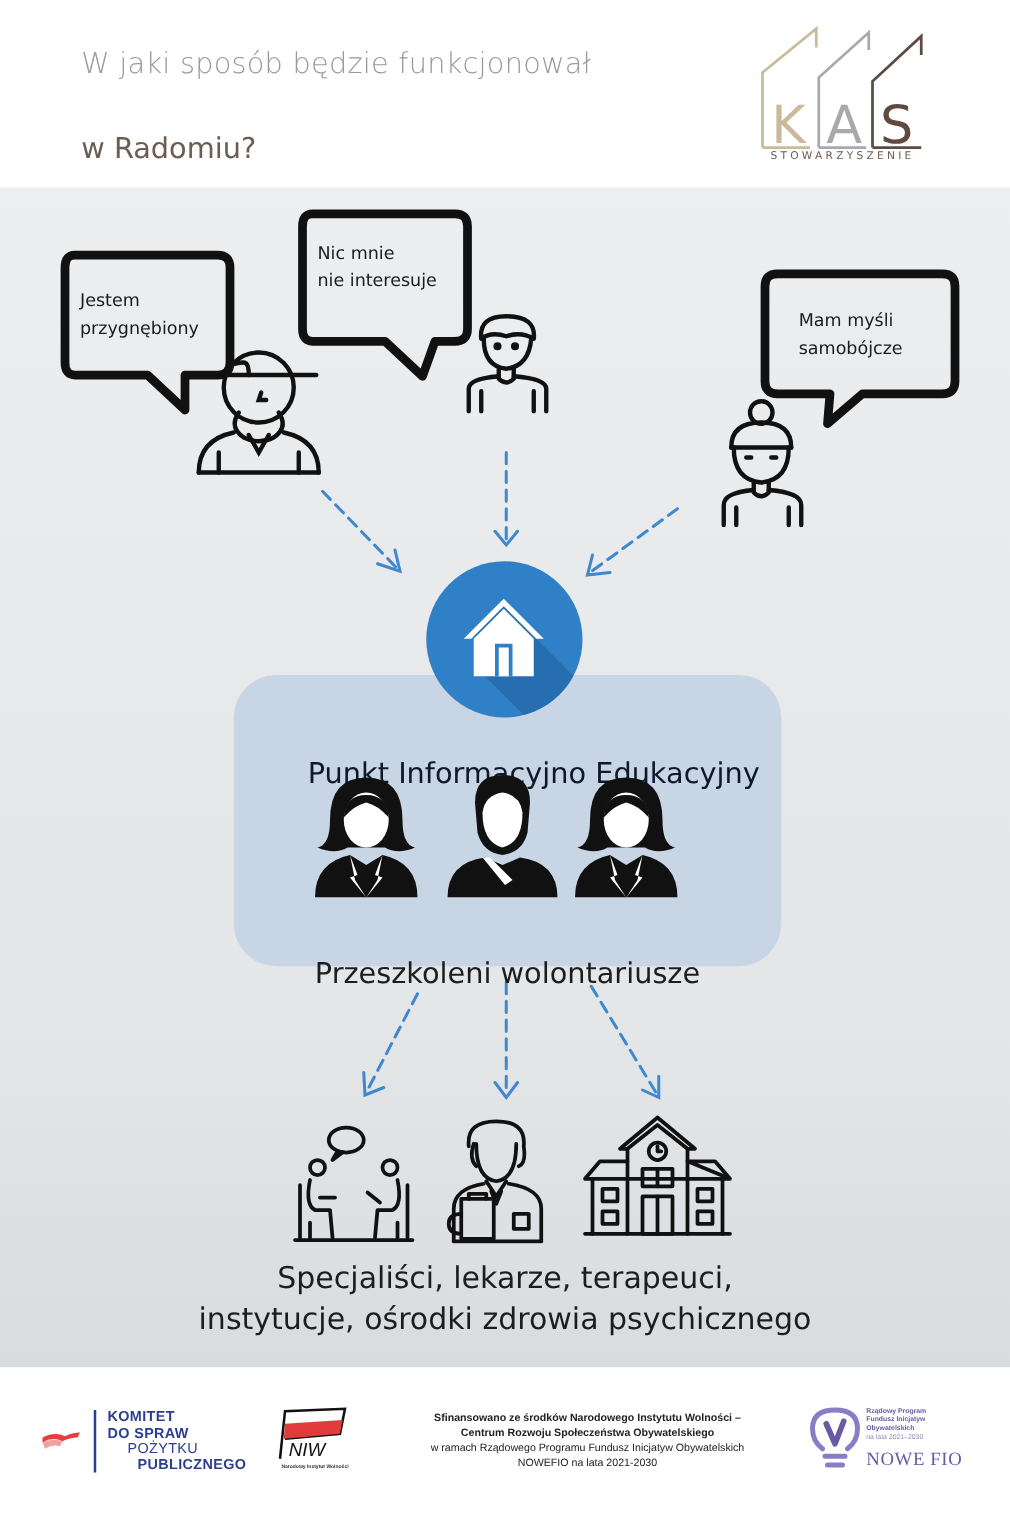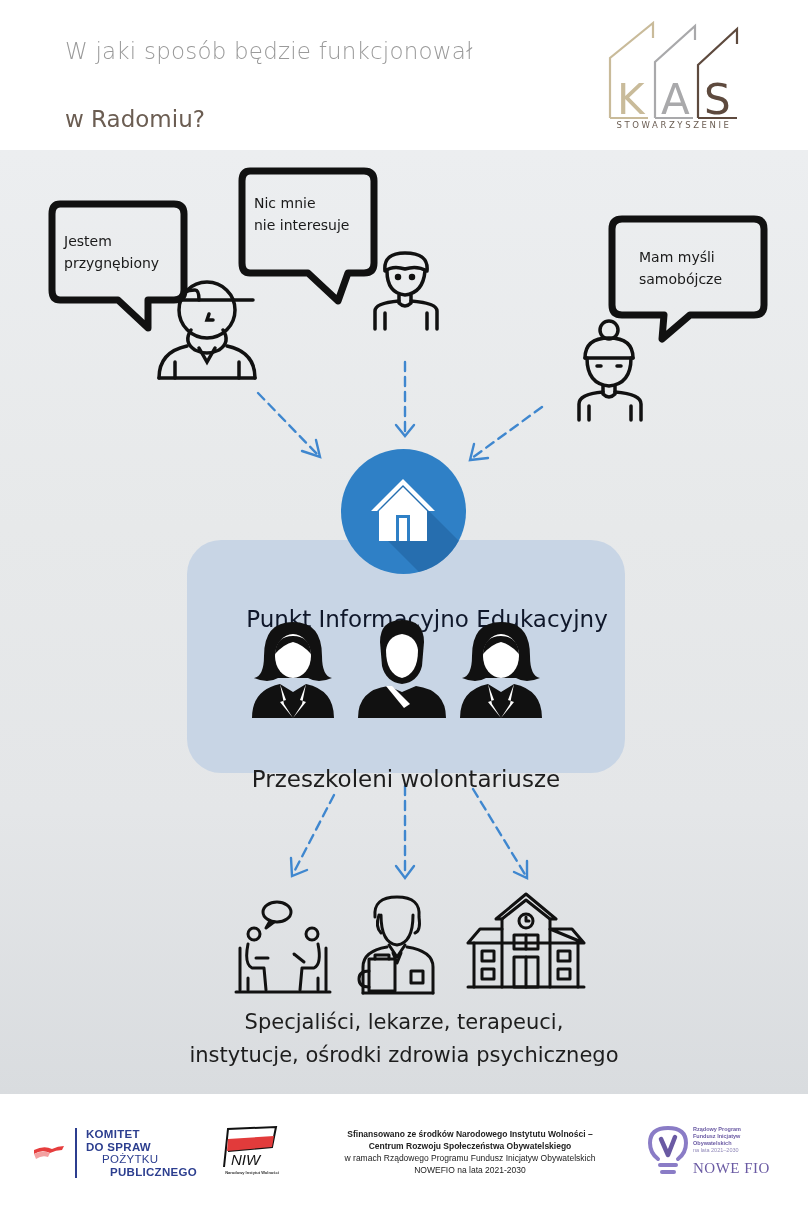--- a/index.html
+++ b/index.html
@@ -27,21 +27,21 @@
   .arrow-svg { position: absolute; left: 0; top: 0; }
 
   
   .home-circle { position: absolute; left: 341px; top: 449px; width: 125px; height: 125px; border-radius: 50%; background: #2f80c6; overflow: hidden; z-index: 3; }
   .vol-box { position: absolute; left: 187px; top: 540px; width: 438px; height: 233px; border-radius: 34px; background: #c8d5e5; z-index: 2; }
   .center-title { position: absolute; left: 187px; top: 574px; width: 480px; text-align: center; font-size: 23px; color: #0f172a; z-index: 4; font-family: "DejaVu Sans", sans-serif; margin-top: 32px; }
   .center-sub { position: absolute; left: 187px; top: 730px; width: 438px; text-align: center; font-size: 23px; color: #1d1d1d; z-index: 4; font-family: "DejaVu Sans", sans-serif; margin-top: 36px; }
   .volunteer { position: absolute; z-index: 4; }
 
   .bottom-icon { position: absolute; }
-  .bottom-text { position: absolute; left: 100px; width: 608px; text-align: center; font-size: 21px; color: #1d1d1d; line-height: 34px; font-family: "DejaVu Sans", sans-serif; }
+  .bottom-text { position: absolute; left: 100px; width: 608px; text-align: center; font-size: 24px; color: #1d1d1d; line-height: 34px; font-family: "DejaVu Sans", sans-serif; }
 
   
   .footer { position: absolute; left: 0; top: 1094px; width: 808px; height: 118px; background: #ffffff; }
   .kpp-flag { position: absolute; left: 32px; top: 1143px; }
   .kpp-bar { position: absolute; left: 75px; top: 1128px; width: 2px; height: 50px; background: #2c3e8f; }
   .kpp-text { position: absolute; left: 86px; top: 1128px; font-family: "Liberation Sans", sans-serif; font-weight: bold; font-size: 11.5px; line-height: 12.5px; color: #2c3e8f; letter-spacing: 0.3px; }
   .niw-logo { position: absolute; left: 214px; top: 1125px; }
   .niw-sub { position: absolute; left: 212px; top: 1170px; width: 80px; font-size: 4px; color: #333; text-align: center; font-family: "Liberation Sans", sans-serif; font-weight: bold; }
   .fund-text { position: absolute; left: 320px; top: 1128px; width: 300px; text-align: center; font-size: 8.5px; line-height: 12px; color: #222; font-family: "Liberation Sans", sans-serif; }
   .fund-text .b { font-weight: bold; }

